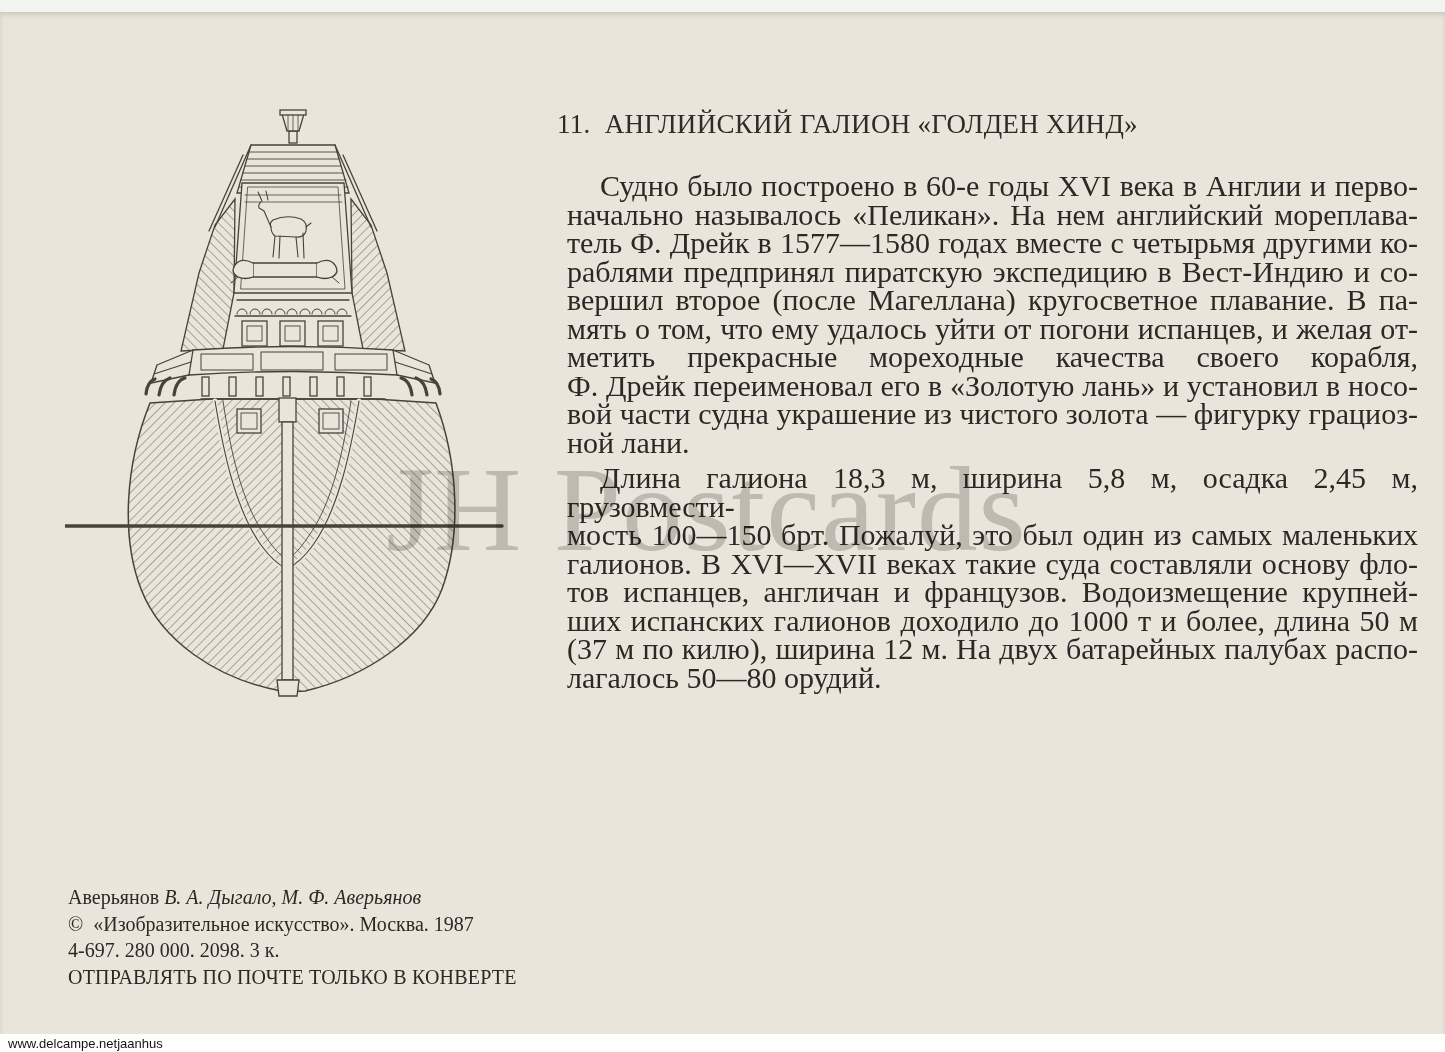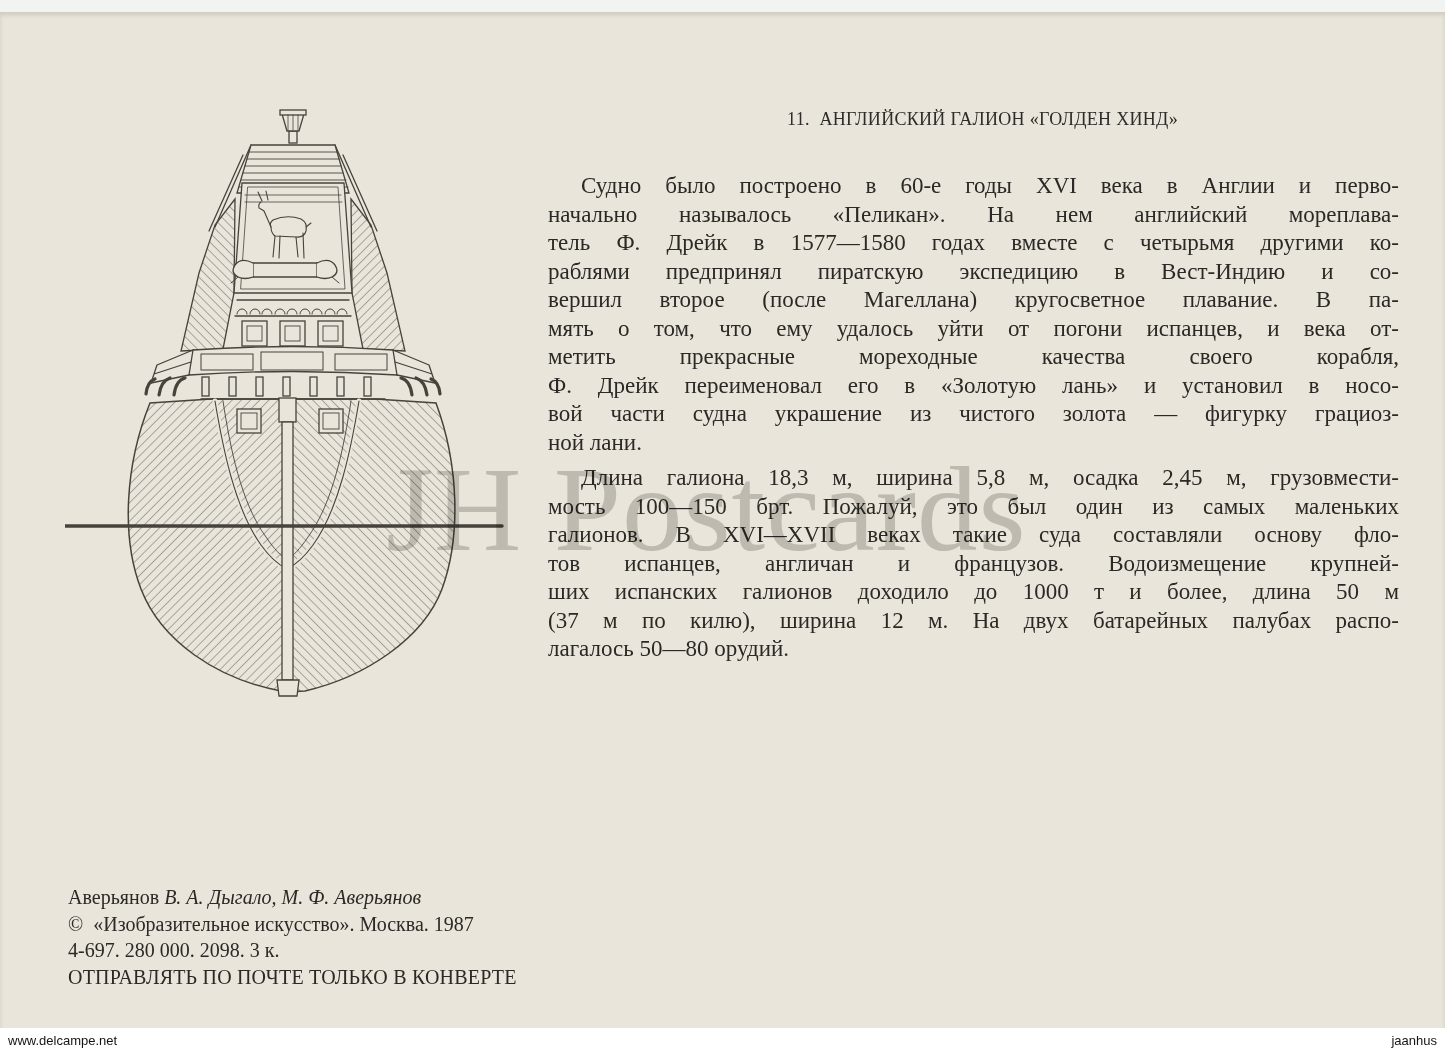--- a/index.html
+++ b/index.html
@@ -12,26 +12,26 @@
     position:absolute;top:0;left:0;width:100%;height:12px;background:#f2f4f1;
   }
   .postcard{
     position:absolute;top:12px;left:0;width:100%;height:1023px;
     background:#e9e5db;
     box-shadow:inset 0 3px 4px rgba(90,85,70,.18);
   }
   .ship{position:absolute;left:65px;top:95px;width:470px;height:615px;}
   .card-title{
     position:absolute;left:557px;top:97px;width:851px;
-    text-align:center;font-size:18px;color:#2e2c28;letter-spacing:.3px;
+    text-align:left;font-size:27px;color:#2e2c28;letter-spacing:.3px;
     white-space:pre;
   }
   .body-text{
-    position:absolute;left:548px;top:160px;width:851px;
-    font-size:23px;line-height:28.5px;color:#2b2925;
+    position:absolute;left:567px;top:160px;width:851px;
+    font-size:30px;line-height:28.5px;color:#2b2925;
   }
   .t-line{text-align:justify;text-align-last:justify;}
   .t-line.last{text-align-last:left;}
   .t-line.indent{text-indent:33px;}
   .para2{margin-top:7px;}
   .credits{
     position:absolute;left:68px;top:872px;
     font-size:20px;line-height:26.5px;color:#2b2925;
   }
   .credits-line{white-space:pre;}
@@ -39,23 +39,23 @@
   .credits .caps{letter-spacing:.2px;}
   .watermark{
     position:absolute;left:386px;top:449px;
     font-size:121px;line-height:1;letter-spacing:1px;white-space:nowrap;
     color:#8f8c84;opacity:.42;mix-blend-mode:multiply;
     font-family:"Liberation Serif",serif;
     pointer-events:none;
     text-align:center;
   }
   .strip-bottom{
-    position:absolute;left:0;bottom:0;width:100%;height:24px;background:#ffffff;
+    position:absolute;left:0;bottom:0;width:100%;height:18px;background:#ffffff;
     font-family:"Liberation Sans",sans-serif;font-size:13px;color:#141414;
-    display:flex;justify-content:space-between;align-items:center;
+    display:flex;justify-content:flex-start;align-items:center;
     padding:0 8px;box-sizing:border-box;
   }
 </style>
 </head>
 <body>
 
 <div class="scan">
 
   <div class="strip-top"></div>
 
@@ -162,21 +162,21 @@
 
     <div class="card-title">11.  АНГЛИЙСКИЙ ГАЛИОН «ГОЛДЕН ХИНД»</div>
 
     <div class="body-text">
       <div>
         <div class="t-line indent">Судно было построено в 60-е годы XVI века в Англии и перво-</div>
         <div class="t-line">начально называлось «Пеликан». На нем английский мореплава-</div>
         <div class="t-line">тель Ф. Дрейк в 1577—1580 годах вместе с четырьмя другими ко-</div>
         <div class="t-line">раблями предпринял пиратскую экспедицию в Вест-Индию и со-</div>
         <div class="t-line">вершил второе (после Магеллана) кругосветное плавание. В па-</div>
-        <div class="t-line">мять о том, что ему удалось уйти от погони испанцев, и века от-</div>
+        <div class="t-line">мять о том, что ему удалось уйти от погони испанцев, и желая от-</div>
         <div class="t-line">метить прекрасные мореходные качества своего корабля,</div>
         <div class="t-line">Ф. Дрейк переименовал его в «Золотую лань» и установил в носо-</div>
         <div class="t-line">вой части судна украшение из чистого золота — фигурку грациоз-</div>
         <div class="t-line last">ной лани.</div>
       </div>
       <div class="para2">
         <div class="t-line indent">Длина галиона 18,3 м, ширина 5,8 м, осадка 2,45 м, грузовмести-</div>
         <div class="t-line">мость 100—150 брт. Пожалуй, это был один из самых маленьких</div>
         <div class="t-line">галионов. В XVI—XVII веках такие суда составляли основу фло-</div>
         <div class="t-line">тов испанцев, англичан и французов. Водоизмещение крупней-</div>

